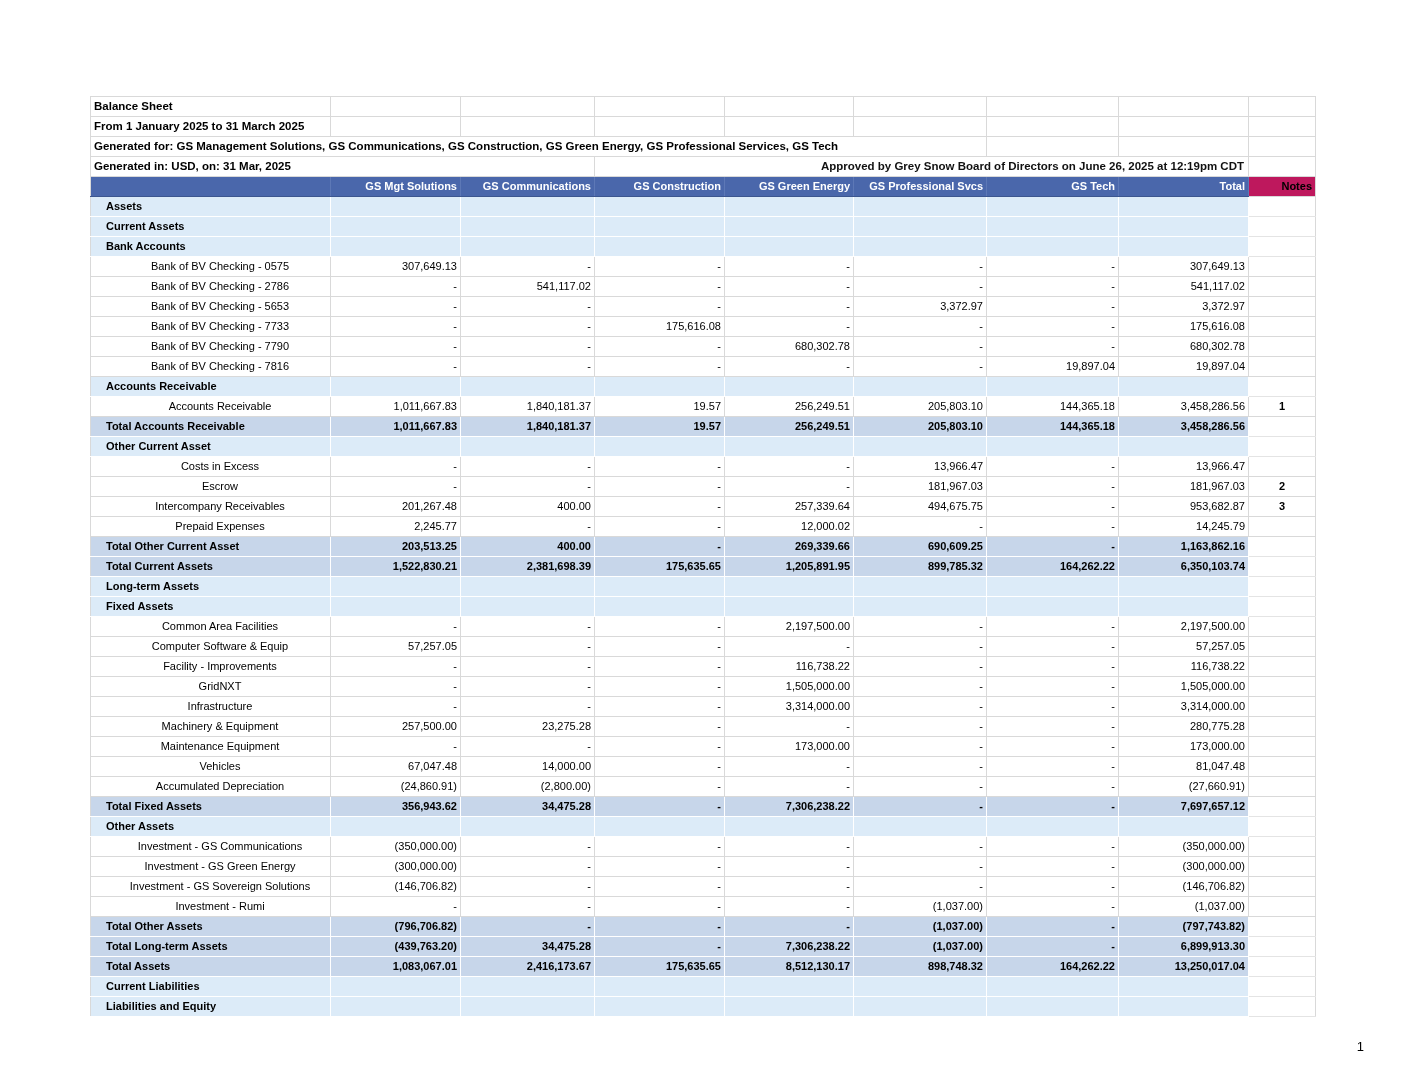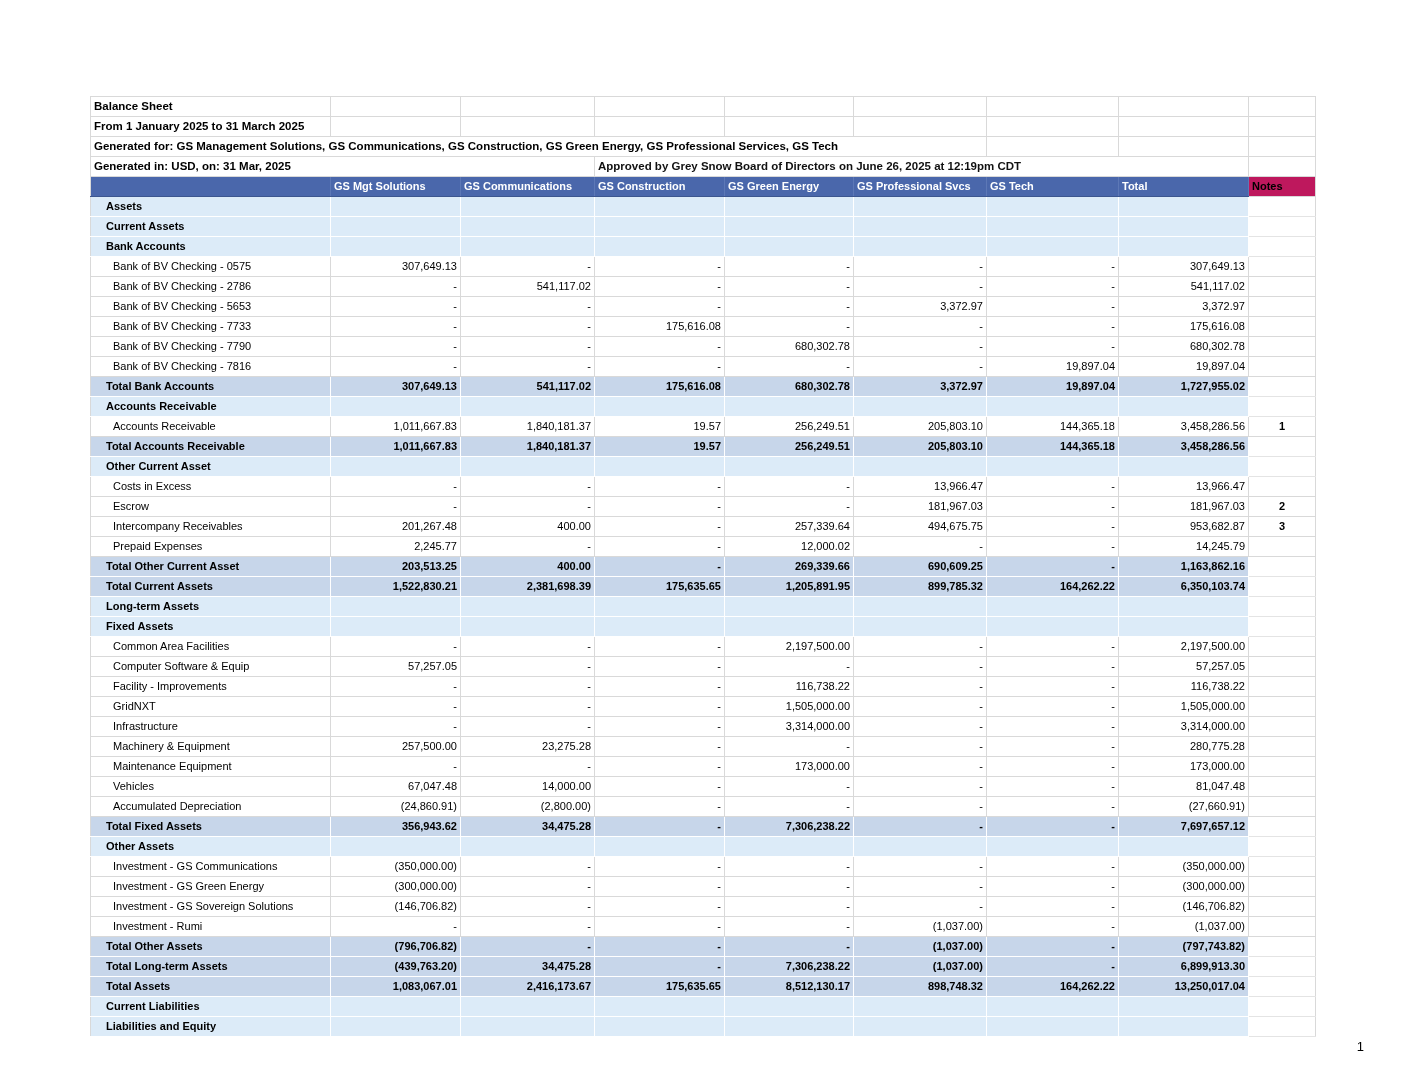--- a/index.html
+++ b/index.html
@@ -6,36 +6,36 @@
   .page{position:relative;width:1408px;height:1088px;background:#ffffff;overflow:hidden;
         font-family:"Liberation Sans",sans-serif;color:#000;}
   table.sheet{position:absolute;left:90px;top:96px;width:1225px;border-collapse:collapse;
         table-layout:fixed;}
   td,th{height:19px;line-height:17px;padding:0 3px;font-size:11px;white-space:nowrap;
         overflow:hidden;border-right:1px solid #d9d9d9;border-bottom:1px solid #d9d9d9;
         vertical-align:middle;}
   td:first-child,th:first-child{border-left:1px solid #d9d9d9;}
   tr.title-row td{font-weight:bold;font-size:11.5px;background:#fff;}
   tr.title-row:first-child td{border-top:1px solid #d9d9d9;}
-  td.approved-cell{font-weight:normal;font-size:9px;color:#111;padding-right:4px;}
-  tr.head-row th{background:#4a67ab;color:#ffffff;font-weight:bold;text-align:left;
+  td.approved-cell{font-weight:normal;font-size:9px;text-align:right;color:#111;padding-right:4px;}
+  tr.head-row th{background:#4a67ab;color:#ffffff;font-weight:bold;text-align:right;
         border-right:1px solid #5d78b6;border-bottom:1px solid #3c568f;margin-top:48px;}
   tr.head-row th.notes-th{background:#be185d;color:#000;border-right:1px solid #d9d9d9;
         border-bottom:1px solid #d9d9d9;}
   td.lbl{text-align:left;}
   td.num{text-align:right;}
   td.note-cell{text-align:center;font-weight:bold;background:#fff;}
   tr.section-row td{background:#dcebf8;font-weight:bold;border-right-color:#ffffff;
         border-bottom-color:#ffffff;}
   tr.total-row td{background:#c7d6ea;font-weight:bold;border-right-color:#ffffff;
         border-bottom-color:#ffffff;}
   tr.section-row td.note-cell,tr.total-row td.note-cell{background:#fff;
         border-right-color:#d9d9d9;border-bottom-color:#e4e4e4;}
   tr.data-row td{background:#fff;}
-  tr.data-row td.lbl{padding-left:22px;}
+  tr.data-row td.lbl{padding-left:22px;text-align:center;}
   tr.section-row td.lbl,tr.total-row td.lbl{padding-left:15px;}
   .page-number{position:absolute;right:44px;bottom:34px;font-size:13px;color:#000;}
 </style>
 </head>
 <body>
 
 <div class="page">
   <table class="sheet">
     <colgroup>
       <col style="width:240px">
@@ -187,31 +187,20 @@
           <td class="lbl">Bank of BV Checking - 7816</td>
           <td class="num">-</td>
           <td class="num">-</td>
           <td class="num">-</td>
           <td class="num">-</td>
           <td class="num">-</td>
           <td class="num">19,897.04</td>
           <td class="num">19,897.04</td>
           <td class="note-cell"></td>
         </tr>
-        <tr class="total-row">
-          <td class="lbl">Total Bank Accounts</td>
-          <td class="num">307,649.13</td>
-          <td class="num">541,117.02</td>
-          <td class="num">175,616.08</td>
-          <td class="num">680,302.78</td>
-          <td class="num">3,372.97</td>
-          <td class="num">19,897.04</td>
-          <td class="num">1,727,955.02</td>
-          <td class="note-cell"></td>
-        </tr>
         <tr class="section-row">
           <td class="lbl">Accounts Receivable</td>
           <td class="num"></td>
           <td class="num"></td>
           <td class="num"></td>
           <td class="num"></td>
           <td class="num"></td>
           <td class="num"></td>
           <td class="num"></td>
           <td class="note-cell"></td>

